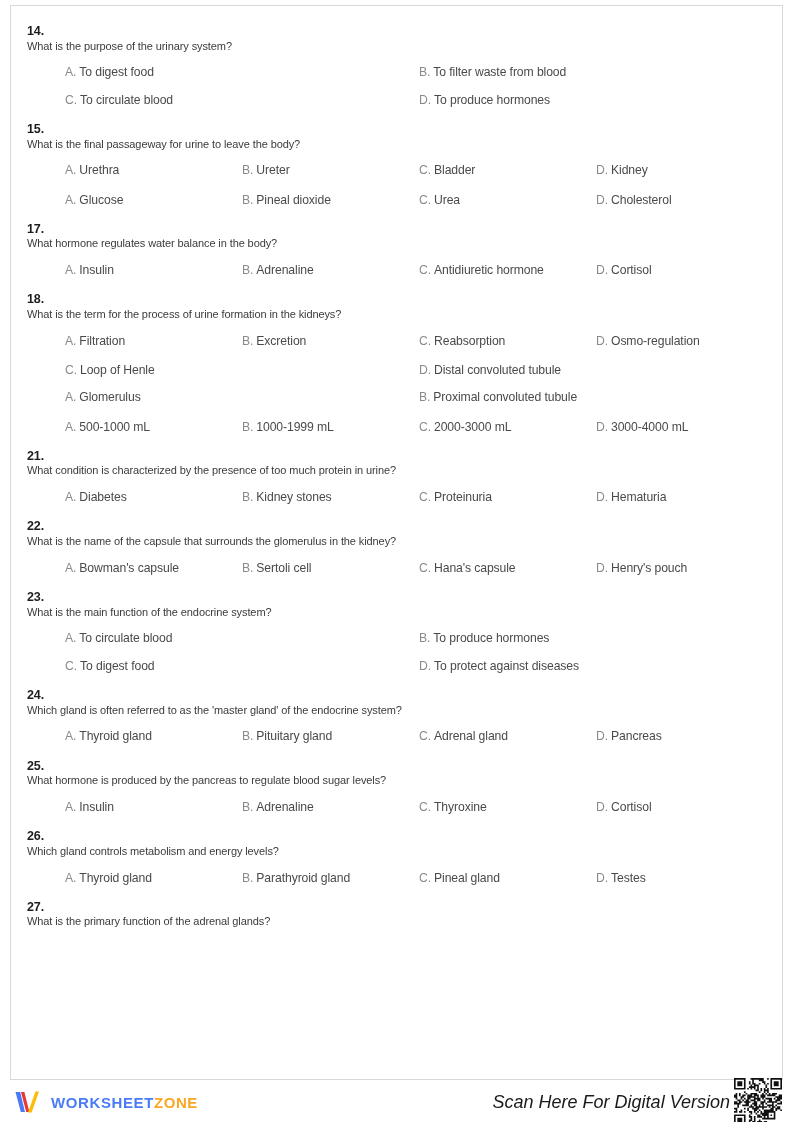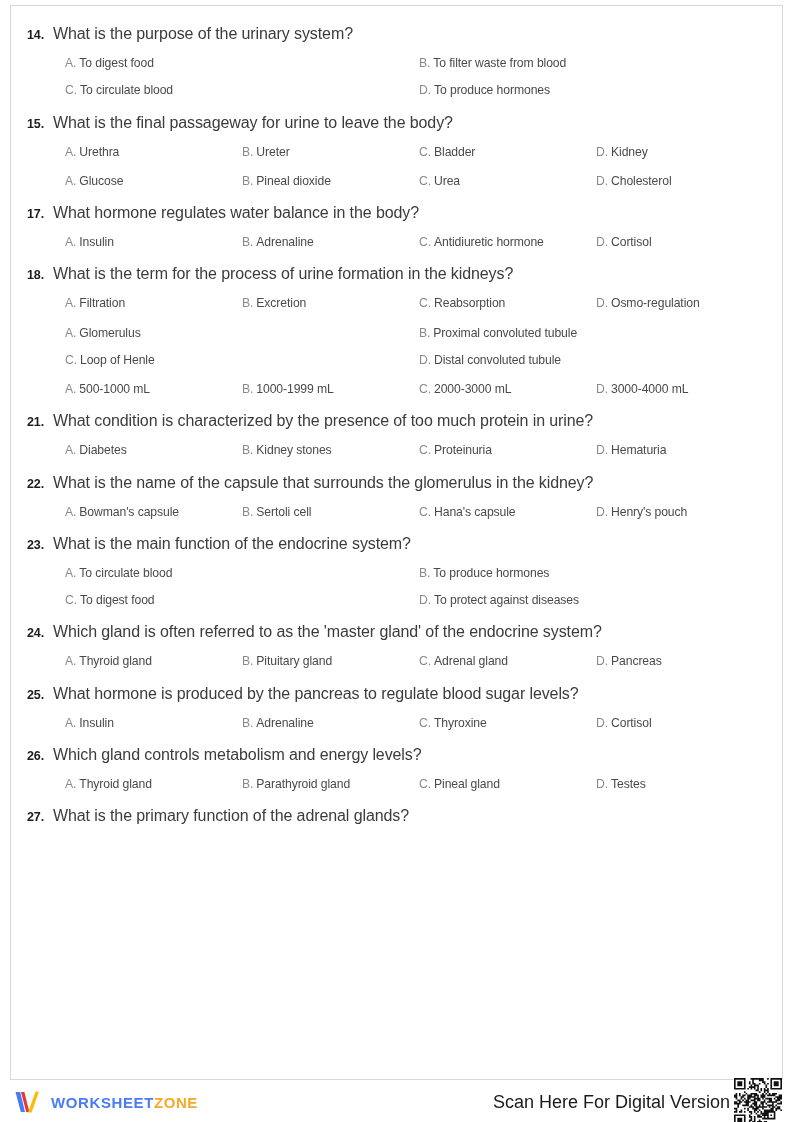--- a/index.html
+++ b/index.html
@@ -39,32 +39,33 @@
   .q-block {
     margin-bottom: 14px;
   }
   .q-block:last-child { margin-bottom: 0; }
 
   .q-line {
     display: flex;
     align-items: baseline;
     margin-bottom: 12px;
     line-height: 1.25;
+    flex-direction: column;
   }
   .q-num {
     flex: 0 0 auto;
     width: 26px;
     font-size: 12.5px;
     font-weight: bold;
     color: #1d1d1d;
     letter-spacing: -0.1px;
   }
   .q-text {
     flex: 1 1 auto;
-    font-size: 16px;
+    font-size: 11px;
     color: #3b3b3b;
     letter-spacing: -0.1px;
   }
 
   .opt-row {
     display: flex;
     margin-left: 38px;
     margin-bottom: 12px;
     line-height: 1.25;
   }
@@ -134,20 +135,21 @@
     display: flex;
     align-items: center;
     gap: 4px;
     padding-right: 1px;
   }
   .scan-label {
     font-size: 18px;
     color: #1a1a1a;
     font-family: "Liberation Sans", sans-serif;
     white-space: nowrap;
+    font-style: italic;
   }
   .qr {
     width: 48px;
     height: 48px;
     display: block;
     image-rendering: pixelated;
   }
 </style>
 </head>
 <body>
@@ -208,26 +210,26 @@
         </div>
         <div class="opt-row cols-4">
           <div class="opt"><span class="ltr">A.</span><span>Filtration</span></div>
           <div class="opt"><span class="ltr">B.</span><span>Excretion</span></div>
           <div class="opt"><span class="ltr">C.</span><span>Reabsorption</span></div>
           <div class="opt"><span class="ltr">D.</span><span>Osmo-regulation</span></div>
         </div>
       </div>
       <div class="q-block">
         <div class="opt-row cols-2">
+          <div class="opt"><span class="ltr">C.</span><span>Loop of Henle</span></div>
+          <div class="opt"><span class="ltr">D.</span><span>Distal convoluted tubule</span></div>
+        </div>
+        <div class="opt-row cols-2">
           <div class="opt"><span class="ltr">A.</span><span>Glomerulus</span></div>
           <div class="opt"><span class="ltr">B.</span><span>Proximal convoluted tubule</span></div>
-        </div>
-        <div class="opt-row cols-2">
-          <div class="opt"><span class="ltr">C.</span><span>Loop of Henle</span></div>
-          <div class="opt"><span class="ltr">D.</span><span>Distal convoluted tubule</span></div>
         </div>
       </div>
       <div class="q-block">
         <div class="opt-row cols-4">
           <div class="opt"><span class="ltr">A.</span><span>500-1000 mL</span></div>
           <div class="opt"><span class="ltr">B.</span><span>1000-1999 mL</span></div>
           <div class="opt"><span class="ltr">C.</span><span>2000-3000 mL</span></div>
           <div class="opt"><span class="ltr">D.</span><span>3000-4000 mL</span></div>
         </div>
       </div>

